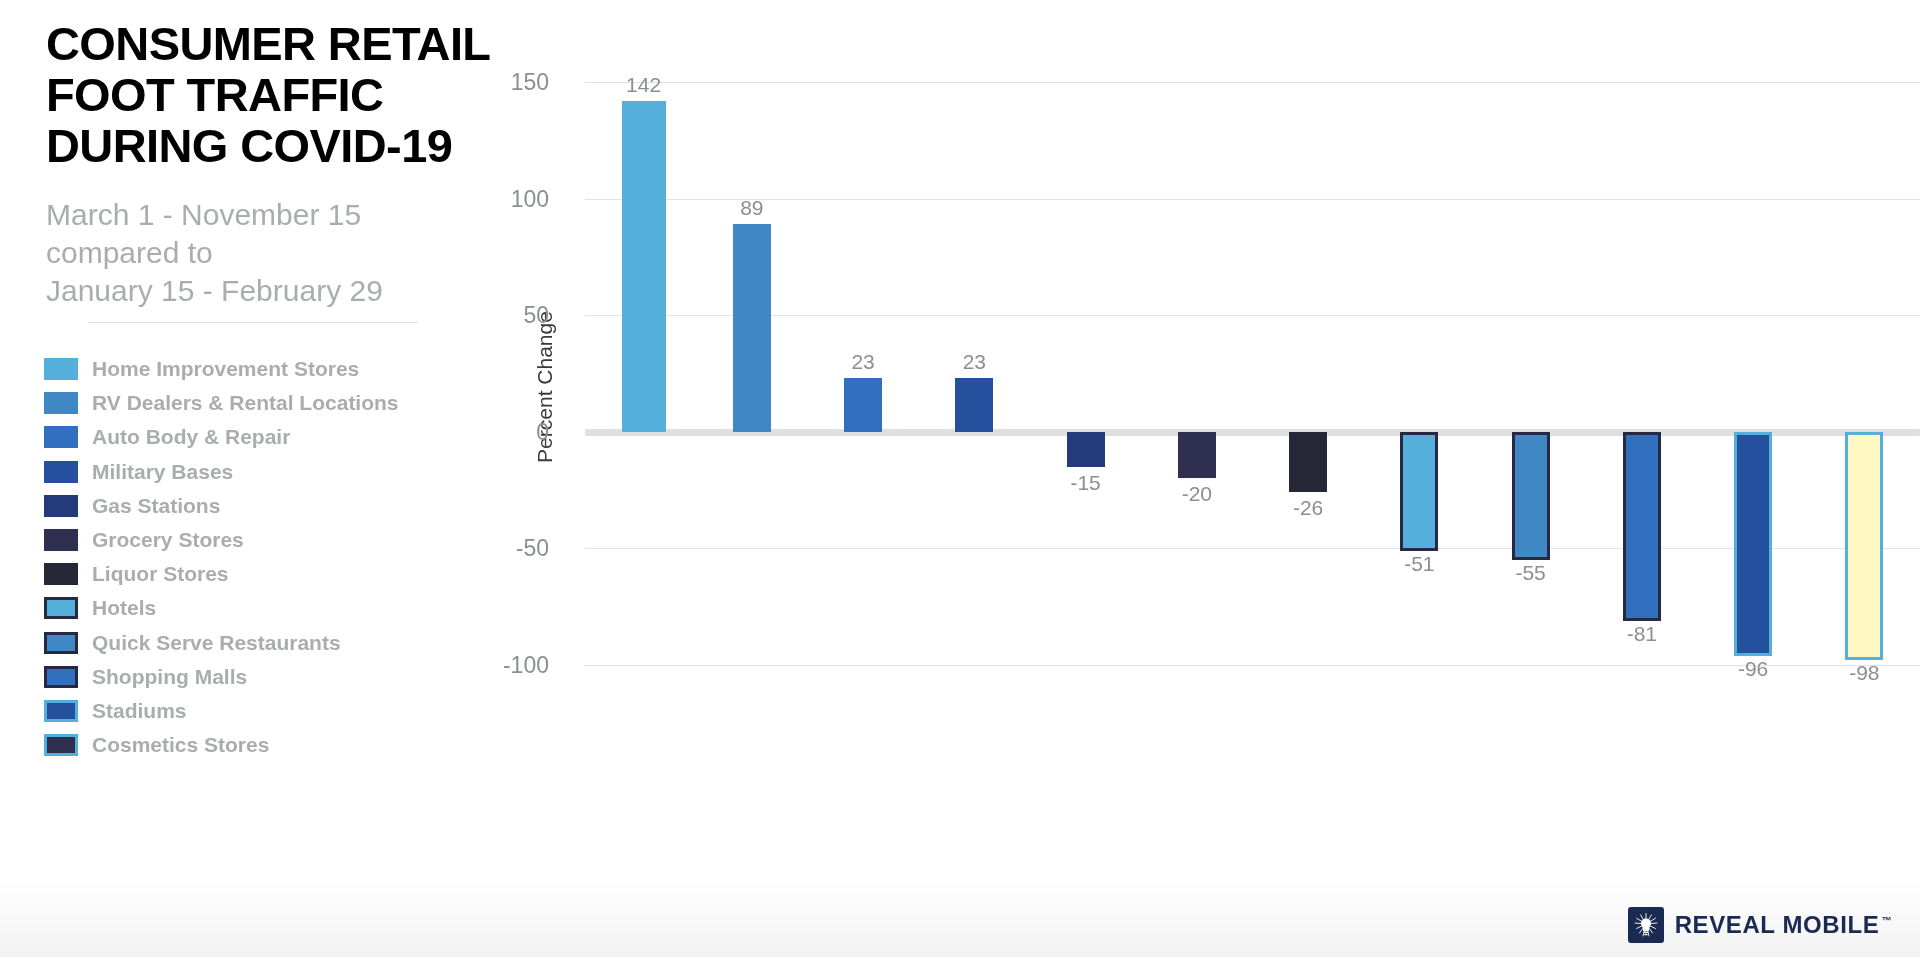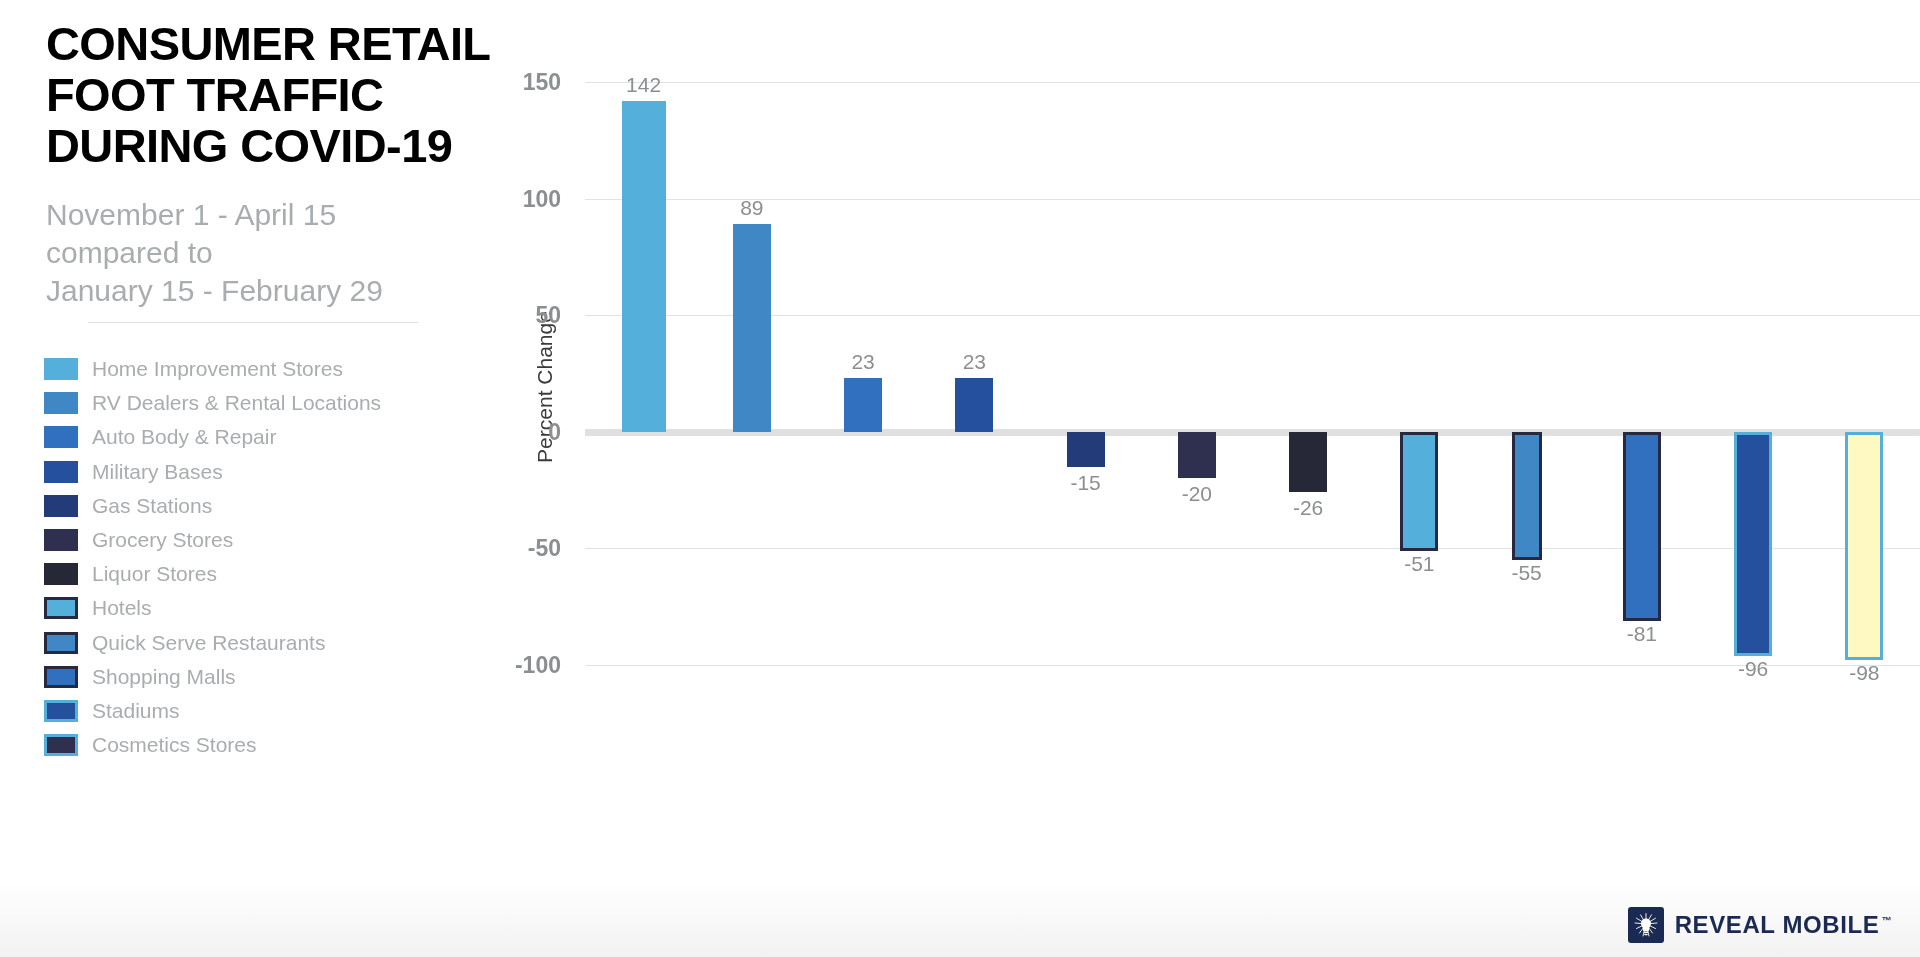--- a/index.html
+++ b/index.html
@@ -74,21 +74,21 @@
   .legend-swatch {
     width: 34px;
     height: 22px;
     box-sizing: border-box;
     flex: 0 0 auto;
   }
   .legend-label {
     margin-left: 14px;
     font-size: 21px;
     color: #a9adb0;
-    font-weight: 400;
+    font-weight: 700;
     white-space: nowrap;
     font-family: "Liberation Sans", sans-serif;
   }
 
   
   #chart-area {
     position: absolute;
     left: 500px;
     top: 0;
     width: 1420px;
@@ -125,25 +125,25 @@
     background: #e2e2e2;
   }
   .gridline.zero {
     height: 7px;
     background: #e0e0e0;
     border-radius: 1px;
   }
   .ytick {
     position: absolute;
     right: 100%;
-    margin-right: 24px;
+    margin-right: 36px;
     transform: translateY(-50%);
     font-size: 23px;
     color: #8b8f92;
-    font-weight: 700;
+    font-weight: 400;
     white-space: nowrap;
     font-family: "Liberation Sans", sans-serif;
   }
 
   .bar {
     position: absolute;
     box-sizing: border-box;
   }
   .bar-value {
     position: absolute;
@@ -197,21 +197,21 @@
 
 <div id="left-panel">
 
   <div id="page-title">
     <div>CONSUMER RETAIL</div>
     <div>FOOT TRAFFIC</div>
     <div>DURING COVID-19</div>
   </div>
 
   <div id="subtitle">
-    <div>November 1 - April 15</div>
+    <div>March 1 - November 15</div>
     <div>compared to</div>
     <div>January 15 - February 29</div>
   </div>
 
   <div id="legend-divider"></div>
 
   <div id="legend">
       <div class="legend-item">
         <div class="legend-swatch" style="background: rgb(84, 176, 219);"></div>
         <div class="legend-label">Home Improvement Stores</div>
@@ -301,21 +301,21 @@
       </div>
       <div class="bar" style="background: rgb(47, 48, 80); left: 592.875px; width: 38px; top: 349.8px; height: 46.64px;">
         <div class="bar-value below">-20</div>
       </div>
       <div class="bar" style="background: rgb(38, 40, 56); left: 704.125px; width: 38px; top: 349.8px; height: 60.632px;">
         <div class="bar-value below">-26</div>
       </div>
       <div class="bar" style="background: rgb(84, 176, 219); border: 3px solid rgb(38, 41, 63); left: 815.375px; width: 38px; top: 349.8px; height: 118.932px;">
         <div class="bar-value below">-51</div>
       </div>
-      <div class="bar" style="background: rgb(63, 136, 197); border: 3px solid rgb(38, 41, 63); left: 926.625px; width: 30px; top: 349.8px; height: 128.26px;">
+      <div class="bar" style="background: rgb(63, 136, 197); border: 3px solid rgb(38, 41, 63); left: 926.625px; width: 38px; top: 349.8px; height: 128.26px;">
         <div class="bar-value below">-55</div>
       </div>
       <div class="bar" style="background: rgb(48, 112, 190); border: 3px solid rgb(38, 41, 63); left: 1037.88px; width: 38px; top: 349.8px; height: 188.892px;">
         <div class="bar-value below">-81</div>
       </div>
       <div class="bar" style="background: rgb(36, 80, 158); border: 3px solid rgb(84, 176, 219); left: 1149.12px; width: 38px; top: 349.8px; height: 223.872px;">
         <div class="bar-value below">-96</div>
       </div>
       <div class="bar" style="background: #fef9c3; border: 3px solid rgb(84, 176, 219); left: 1260.38px; width: 38px; top: 349.8px; height: 228.536px;">
         <div class="bar-value below">-98</div>

